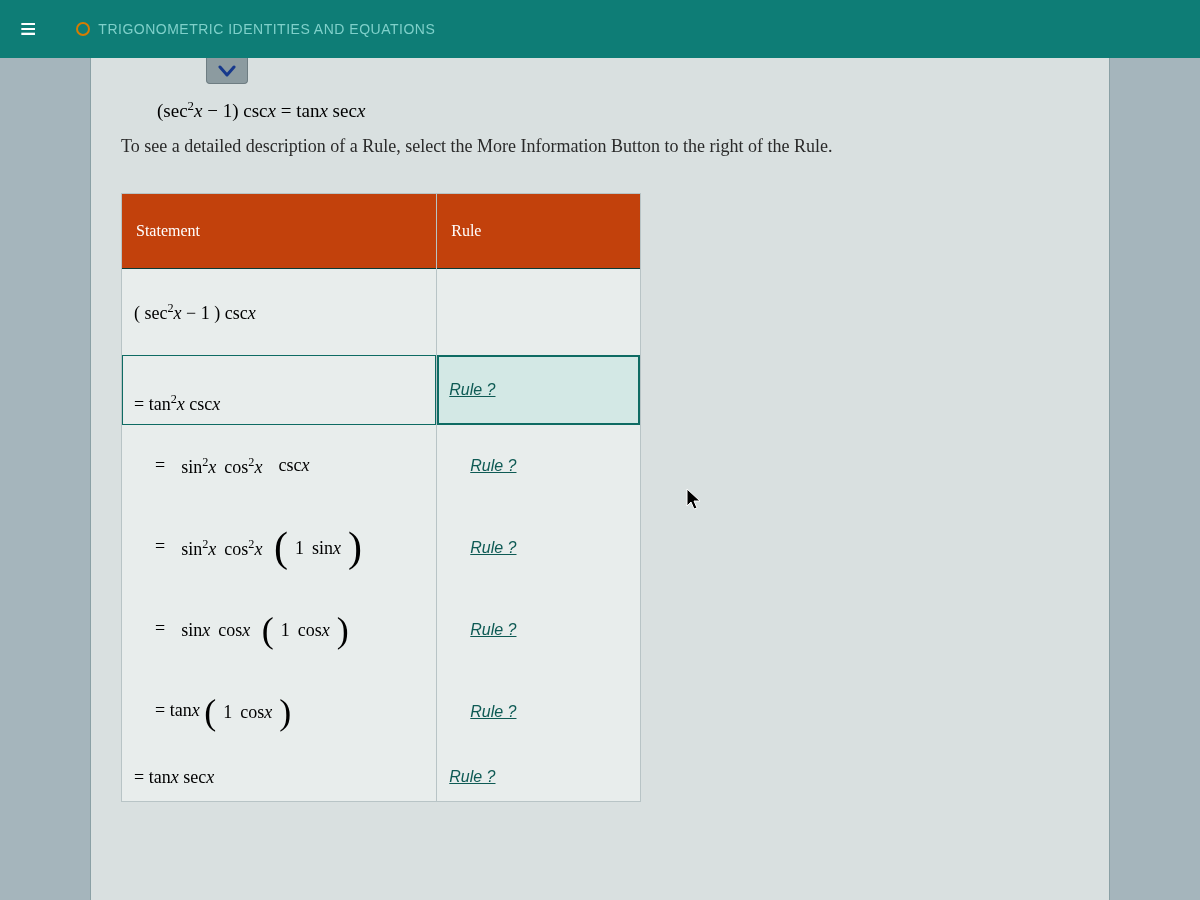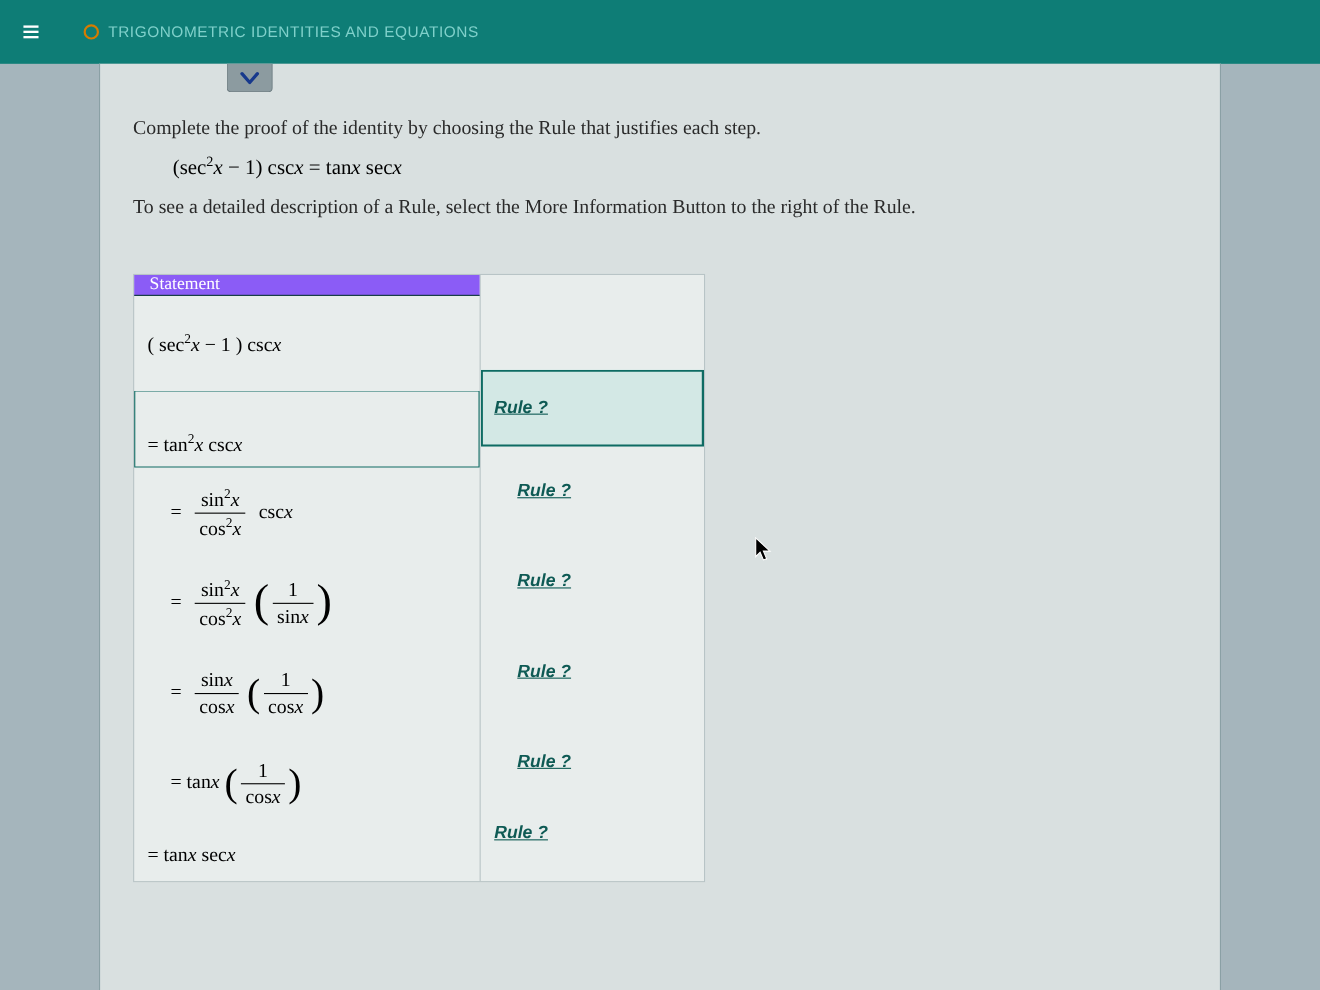--- a/index.html
+++ b/index.html
@@ -85,75 +85,75 @@
   .identity-eq {
     font-family: 'Times New Roman', serif;
     font-size: 19px;
     color: #000;
     margin: 10px 0 14px 36px;
   }
   .hint {
     font-family: Georgia, serif;
     font-size: 18px;
     color: #2a2a2a;
-    margin-bottom: 50px;
+    margin-bottom: 36px;
   }
   .proof-table {
     display: flex;
     width: 520px;
     background: #e8edec;
     border: 1px solid #b8c4c6;
   }
   .col-statement {
     flex: 1.55;
     border-right: 1px solid #b8c4c6;
   }
   .col-rule {
     flex: 1;
   }
   .thead {
-    background: #8b5cf6;
+    background: #c2410c;
     color: #fff;
     font-family: Georgia, serif;
     font-size: 16px;
-    padding: 0 14px;
+    padding: 28px 14px;
     border-bottom: 1px solid #0a3a36;
   }
   .row {
     min-height: 70px;
     display: flex;
     align-items: center;
     padding: 10px 12px;
     font-family: 'Times New Roman', serif;
     font-size: 18px;
     color: #000;
   }
   .row.tall { min-height: 82px; margin-left: 21px; }
   .row.first { min-height: 86px; }
   .rule-link {
     color: #0e5a54;
     text-decoration: underline;
     font-family: Arial, sans-serif;
     font-size: 16px;
-    font-weight: bold;
+    font-weight: normal;
     font-style: italic;
     cursor: pointer;
   }
   .row.highlight-rule {
     background: #d3e8e5;
     box-shadow: inset 0 0 0 2px #0e6b63;
   }
   .row.highlight-stmt {
     box-shadow: inset 0 0 0 1px #0e6b63;
     align-items: flex-end;
   }
   sup { font-size: 0.68em; vertical-align: super; }
   .frac {
     display: inline-flex;
-    flex-direction: column;
+    flex-direction: row;
     align-items: center;
     vertical-align: middle;
     margin: 0 3px;
   }
   .frac .num { padding: 0 4px; }
   .frac .bar { width: 100%; height: 1px; background: #000; margin: 1px 0; }
   .frac .den { padding: 0 4px; }
   .paren {
     display: inline-flex;
     align-items: stretch;
@@ -187,21 +187,20 @@
 </div>
 
 <div class="content-panel">
 
   <div class="dropdown-tab">
     <svg width="18" height="12" viewBox="0 0 18 12">
       <polyline points="2,2 9,10 16,2" fill="none" stroke="#17398c" stroke-width="3" stroke-linecap="round" stroke-linejoin="round"></polyline>
     </svg>
   </div>
 
-  <p class="instruction">Complete the proof of the identity by choosing the Rule that justifies each step.</p>
 
   <div class="identity-eq">
     (sec<sup>2</sup><i>x</i> − 1) csc<i>x</i> = tan<i>x</i> sec<i>x</i>
   </div>
 
   <p class="hint">To see a detailed description of a Rule, select the More Information Button to the right of the Rule.</p>
 
   <div class="proof-table">
 
     <div class="col-statement">
@@ -278,20 +277,21 @@
         </span>
       </div>
 
       <div class="row" style="min-height:48px">
         <span>= tan<i>x</i> sec<i>x</i></span>
       </div>
 
     </div>
 
     <div class="col-rule">
+      <div class="thead">Rule</div>
 
       <div class="row first"></div>
 
       <div class="row highlight-rule">
         <span class="rule-link">Rule ?</span>
       </div>
 
       <div class="row tall">
         <span class="rule-link">Rule ?</span>
       </div>

